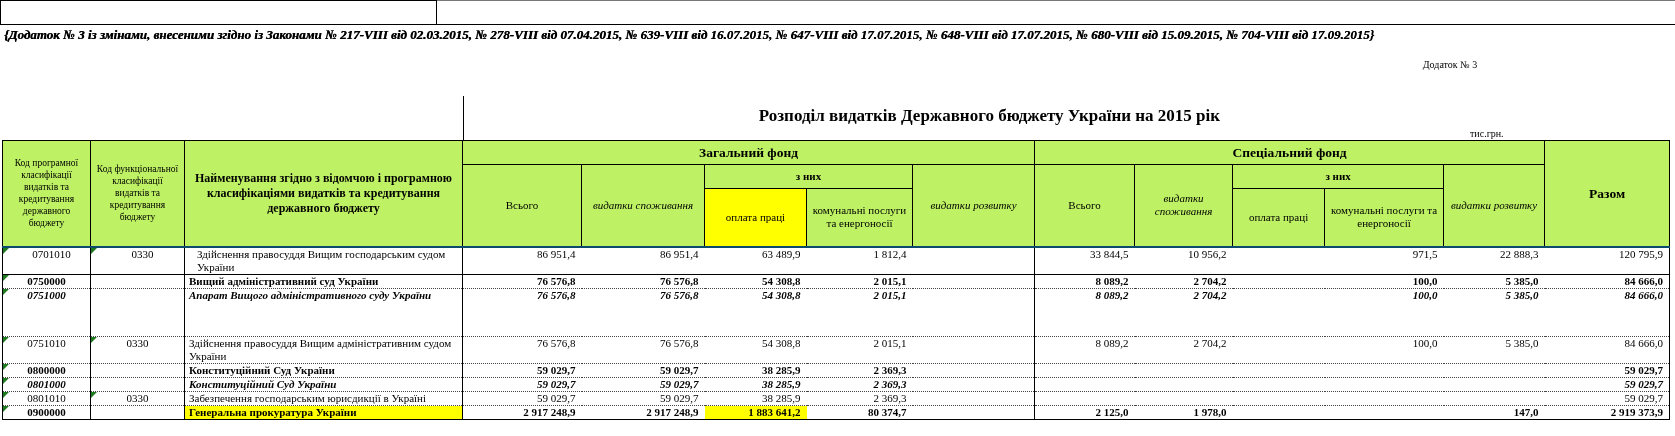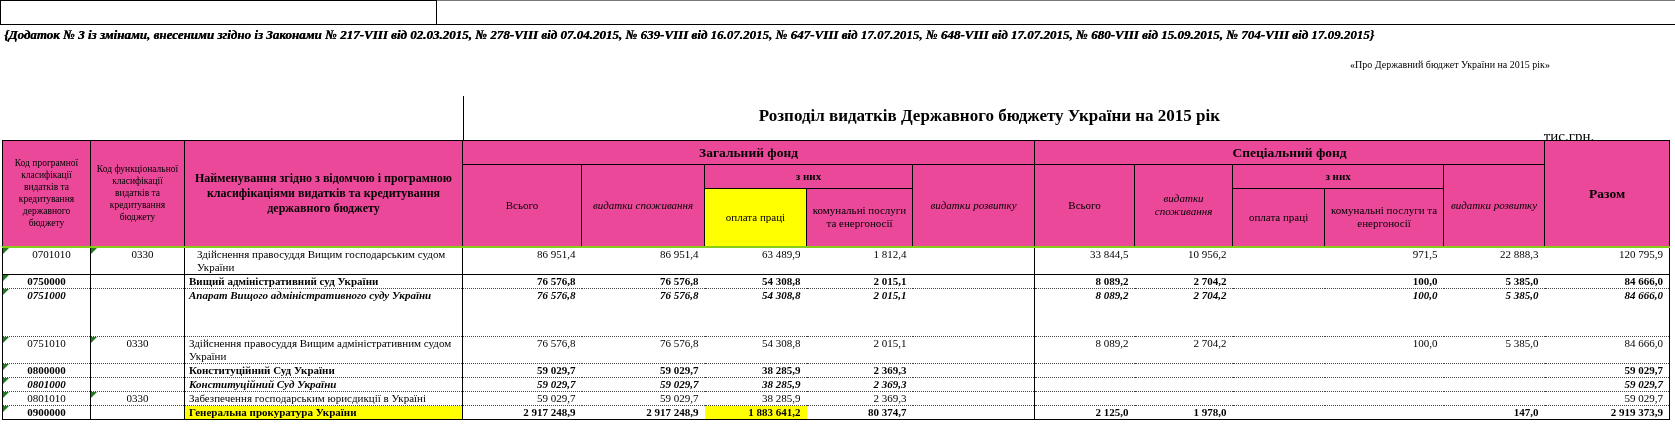--- a/index.html
+++ b/index.html
@@ -10,33 +10,33 @@
   
   .top-edge{position:absolute;left:0;top:0;width:1675px;border-top:1px solid #777;}
   .annotation-box{position:absolute;left:0;top:0;width:437px;height:25px;border:1px solid #000;box-sizing:border-box;}
   .under-line{position:absolute;left:437px;top:24px;width:1238px;border-top:1px solid #000;}
   .annotation-text{position:absolute;left:4px;top:4px;width:1670px;font-weight:bold;font-style:italic;font-size:13px;white-space:nowrap;text-shadow:0.4px 0 #000;margin-top:23px;}
   .vline-col{position:absolute;left:463px;top:96px;height:44px;border-left:1px solid #000;}
   
   .appendix{position:absolute;left:1230px;top:58px;width:440px;text-align:center;font-size:10px;line-height:13.5px;}
   
   .doc-title{position:absolute;left:160px;top:106px;width:1060px;text-align:right;font-weight:bold;font-size:17px;}
-  .units{position:absolute;left:1470px;top:128px;width:198px;text-align:center;font-size:15px;}
+  .units{position:absolute;left:1470px;top:128px;width:198px;text-align:left;font-size:10px;}
   
   table.budget{position:absolute;left:2px;top:140px;width:1667px;border-collapse:collapse;table-layout:fixed;border:1px solid #000;}
-  thead th{border:1px solid #000;font-weight:normal;font-size:11px;line-height:13px;padding:1px 3px;text-align:center;vertical-align:middle;background:#ec4899;}
+  thead th{border:1px solid #000;font-weight:normal;font-size:11px;line-height:13px;padding:1px 3px;text-align:center;vertical-align:middle;background:#bef264;}
   th.fund{font-weight:bold;font-size:13.5px;height:21px;}
   th.znykh{font-weight:bold;font-size:11px;height:21px;}
   th.code-h{font-size:9.5px;line-height:12px;}
   th.name-h{font-weight:bold;font-size:12px;line-height:15px;}
   th.razom{font-weight:bold;font-size:13.5px;}
   th.ital{font-style:italic;}
   .hl{background:#FFFF00;}
   tbody td{border-bottom:1px dotted #444;font-size:11px;line-height:13px;padding:0 2px;vertical-align:top;overflow:hidden;}
-  tbody tr:first-child td{border-top:2px solid #84cc16;padding-left:12px;}
+  tbody tr:first-child td{border-top:2px solid #0c4a6e;padding-left:12px;}
   tbody tr{height:14px;}
   tr.tall{height:48px;}
   tr.solid-b td{border-bottom:1px solid #000;}
   td.c-num{text-align:right;padding-right:6px;white-space:nowrap;}
   td.c-code{text-align:center;position:relative;border-right:1px solid #000;}
   td.c-name{text-align:left;padding-left:4px;border-right:1px solid #000;margin-top:16px;}
   td.vr{border-right:1px solid #000;}
   tr.r-bold td{font-weight:bold;}
   tr.r-bold-italic td{font-weight:bold;font-style:italic;}
   .tri{position:absolute;top:0;left:0;width:0;height:0;border-top:6px solid #1f7a1f;border-right:6px solid transparent;}
@@ -44,21 +44,21 @@
 </head>
 <body>
 
 <div class="top-edge"></div>
 <div class="annotation-box"></div>
 <div class="under-line"></div>
 <div class="annotation-text">{Додаток № 3 із змінами, внесеними згідно із Законами № 217-VIII від 02.03.2015, № 278-VIII від 07.04.2015, № 639-VIII від 16.07.2015, № 647-VIII від 17.07.2015, № 648-VIII від 17.07.2015, № 680-VIII від 15.09.2015, № 704-VIII від 17.09.2015}</div>
 <div class="vline-col"></div>
 
 <div class="appendix">
-  <div>«Про Державний бюджет України на 2015 рік»</div>
+  <div>Додаток № 3</div>
 </div>
 
 <div class="doc-title">Розподіл видатків Державного бюджету України на  2015 рік</div>
 <div class="units">тис.грн.</div>
 
 <table class="budget">
   <colgroup>
     <col style="width:88px">
       <col style="width:94px">
       <col style="width:278px">

